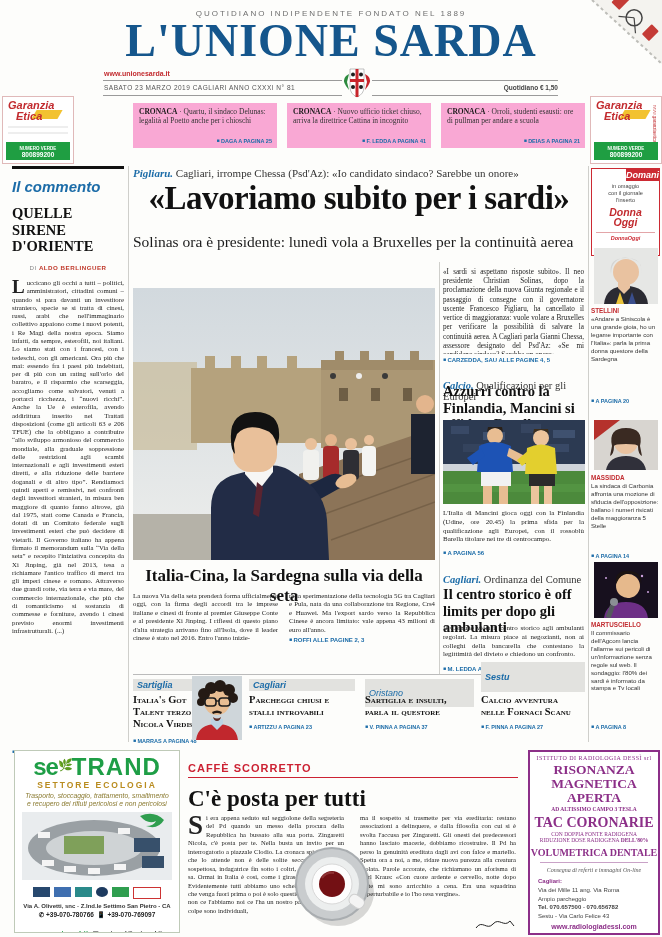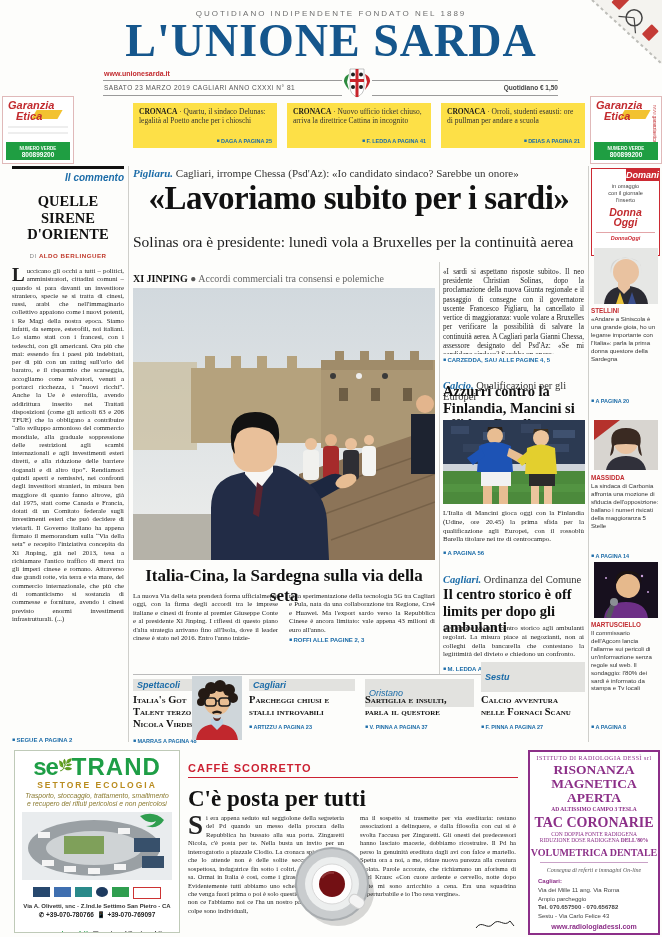--- a/index.html
+++ b/index.html
@@ -12,21 +12,21 @@
   .blue{color:#1c6ca8;}
   .red{color:#c22b2f;}
   .ref{color:#1c6ca8;font-family:"Liberation Sans",sans-serif;font-weight:bold;}
   .ref::before{content:"■ ";font-size:5px;vertical-align:1px;}
   .hairline{background:#9a9a9a;height:1px;}
   .colrule{background:#cfcfcb;width:1px;}
   .kick-sec{font-weight:bold;font-style:italic;color:#1c6ca8;}
   .dropcap::first-letter{float:left;font-size:19px;line-height:15px;padding-right:2px;font-weight:bold;}
   .bigdrop::first-letter{float:left;font-size:27px;line-height:22px;padding-right:3px;font-weight:bold;}
   .smallcaps{font-variant:small-caps;}
-  .graybox{background:#fde047;}
+  .graybox{background:#f9a8d4;}
   .labelbar{background:#e2e2df;}
 </style>
 </head>
 <body>
 
 <div class="page">
 
   <div class="abs sans" style="top:9px;left:0;width:662px;text-align:center;font-size:8px;letter-spacing:2px;color:#6f6f6f;">QUOTIDIANO INDIPENDENTE FONDATO NEL 1889</div>
 
   <div class="abs serif" style="top:18px;left:0;width:662px;text-align:center;font-size:46px;font-weight:bold;color:#15568c;letter-spacing:1px;line-height:1;">L'UNIONE SARDA</div>
@@ -111,35 +111,30 @@
     <span class="kick-sec serif">Pigliaru.</span><span style="color:#333;text-align:center;"> Cagliari, irrompe Chessa (Psd'Az): «Io candidato sindaco? Sarebbe un onore»</span>
   </div>
   <div class="abs serif" style="top:180px;left:133px;width:452px;text-align:center;font-size:33px;font-weight:bold;color:#111;letter-spacing:-0.5px;white-space:nowrap;">«Lavoriamo subito per i sardi»</div>
   <div class="abs serif" style="top:233px;left:133px;width:452px;font-size:15.5px;color:#1c1c1c;">Solinas ora è presidente: lunedì vola a Bruxelles per la continuità aerea</div>
 
   <div class="abs colrule" style="top:166px;left:128px;height:576px;"></div>
   <div class="abs colrule" style="top:262px;left:439px;height:412px;"></div>
   <div class="abs colrule" style="top:166px;left:588px;height:576px;"></div>
 
   <div class="abs" style="top:166px;left:12px;width:112px;">
-    <div class="sans blue" style="border-top:3px solid #111;text-align:right;font-size:10px;font-weight:bold;font-style:italic;padding-top:3px;">Il commento</div>
-    <div class="serif" style="margin-top:10px;text-align:center;font-size:14.5px;font-weight:bold;color:#111;line-height:1.15;">QUELLE SIRENE D'ORIENTE</div>
+    <div class="sans blue" style="border-top:3px solid #111;text-align:left;font-size:15px;font-weight:bold;font-style:italic;padding-top:9px;">Il commento</div>
+    <div class="serif" style="margin-top:10px;font-size:14.5px;font-weight:bold;color:#111;line-height:1.15;">QUELLE SIRENE D'ORIENTE</div>
     <div class="sans" style="margin-top:9px;text-align:center;font-size:6.2px;letter-spacing:0.5px;">
       <span style="color:#888;">DI</span>
       <span style="color:#c0392b;font-weight:bold;">ALDO BERLINGUER</span>
     </div>
     <div class="serif just dropcap" style="margin-top:8px;font-size:6.8px;line-height:1.22;color:#222;height:466px;overflow:hidden;">Luccicano gli occhi a tutti – politici, amministratori, cittadini comuni – quando si para davanti un investitore straniero, specie se si tratta di cinesi, russi, arabi che nell'immaginario collettivo appaiono come i nuovi potenti, i Re Magi della nostra epoca. Siamo infatti, da sempre, esterofili, noi italiani. Lo siamo stati con i francesi, con i tedeschi, con gli americani. Ora più che mai: essendo fra i paesi più indebitati, per di più con un rating sull'orlo del baratro, e il risparmio che scarseggia, accogliamo come salvatori, venuti a portarci ricchezza, i “nuovi ricchi”. Anche la Ue è esterofila, avendo addirittura inserito nei Trattati disposizioni (come gli articoli 63 e 206 TFUE) che la obbligano a contribuire “allo sviluppo armonioso del commercio mondiale, alla graduale soppressione delle restrizioni agli scambi internazionali e agli investimenti esteri diretti, e alla riduzione delle barriere doganali e di altro tipo”. Rendiamoci quindi aperti e remissivi, nei confronti degli investitori stranieri, in misura ben maggiore di quanto fanno altrove, già dal 1975, stati come Canada e Francia, dotati di un Comitato federale sugli investimenti esteri che può decidere di vietarli. Il Governo italiano ha appena firmato il memorandum sulla “Via della seta” e recepito l'iniziativa concepita da Xi Jinping, già nel 2013, tesa a richiamare l'antico traffico di merci tra gli imperi cinese e romano. Attraverso due grandi rotte, via terra e via mare, del commercio internazionale, che più che di romanticismo si sostanzia di commesse e forniture, avendo i cinesi previsto enormi investimenti infrastrutturali. (...)</div>
     <div class="ref" style="margin-top:3px;font-size:6px;">SEGUE A PAGINA 2</div>
   </div>
 
-  <div class="abs serif" style="top:273px;left:133px;width:302px;font-size:10px;">
-    <b style="color:#111;">XI JINPING</b>
-    <span style="color:#555;"> ● </span>
-    <span style="color:#666;">Accordi commerciali tra consensi e polemiche</span>
-  </div>
 
   <svg class="abs" style="top:288px;left:133px;" width="302" height="272" viewBox="0 0 302 272">
     <defs>
       <linearGradient id="sky" x1="0" y1="0" x2="0" y2="1">
         <stop offset="0" stop-color="#d2d9de"></stop>
           <stop offset="1" stop-color="#edeeec"></stop>
       </linearGradient>
     </defs>
     <rect width="302" height="272" fill="url(#sky)"></rect>
     <rect x="0" y="74" width="64" height="88" fill="#cabd9d" opacity="0.75"></rect>
@@ -289,21 +284,21 @@
     <circle cx="48" cy="14" r="1.2" fill="#cfa3e0"></circle>
       <circle cx="54" cy="30" r="1" fill="#cfa3e0"></circle>
       <circle cx="12" cy="16" r="1" fill="#cfa3e0"></circle>
   </svg>
   <div class="abs sans" style="top:621px;left:591px;width:69px;font-size:6.3px;font-weight:bold;color:#c22b2f;">MARTUSCIELLO</div>
   <div class="abs sans" style="top:629px;left:591px;width:69px;font-size:6.1px;line-height:1.3;color:#333;height:92px;overflow:hidden;">Il commissario dell'Agcom lancia l'allarme sui pericoli di un'informazione senza regole sul web. Il sondaggio: l'80% dei sardi è informato da stampa e Tv locali</div>
   <div class="abs ref" style="top:723px;left:591px;font-size:5.5px;">A PAGINA 8</div>
 
   <div class="abs hairline" style="top:674px;left:133px;width:452px;background:#bbb;"></div>
 
-  <div class="abs labelbar sans blue" style="top:679px;left:133px;width:106px;font-size:9px;font-weight:bold;font-style:italic;padding:1px 4px;box-sizing:border-box;">Spettacoli</div>
+  <div class="abs labelbar sans blue" style="top:679px;left:133px;width:106px;font-size:9px;font-weight:bold;font-style:italic;padding:1px 4px;box-sizing:border-box;">Sartiglia</div>
   <div class="abs serif smallcaps" style="top:694px;left:133px;width:60px;font-size:10.5px;font-weight:bold;color:#111;line-height:1.15;">Italia's Got Talent terzo Nicola Virdis</div>
   <div class="abs ref" style="top:737px;left:133px;font-size:5.5px;">MARRAS A PAGINA 48</div>
   <svg class="abs" style="top:676px;left:192px;" width="50" height="64" viewBox="0 0 50 64">
     <rect width="50" height="64" fill="#cfd6da"></rect>
     <path d="M4 64 q2-16 21-16 q19 0 21 16 Z" fill="#c1272d"></path>
     <path d="M19 48 l6 6 6-6 v-5 h-12 Z" fill="#bcd4e4"></path>
     <circle cx="25" cy="26" r="13" fill="#e8bd92"></circle>
     <g fill="#241a14">
       <circle cx="12" cy="18" r="6"></circle>
         <circle cx="19" cy="12" r="6"></circle>

